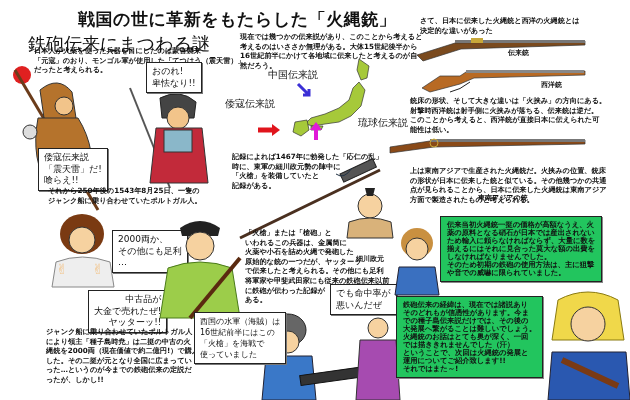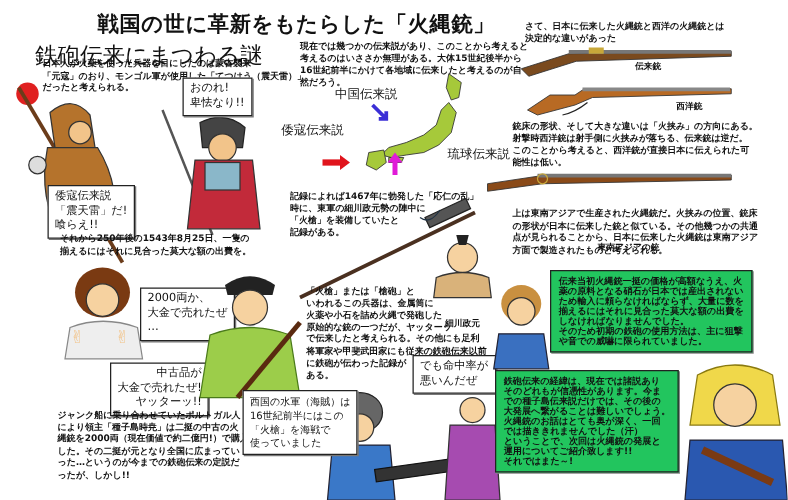--- a/index.html
+++ b/index.html
@@ -45,32 +45,32 @@
   <circle cx="48" cy="30" r="11" fill="#f2c48a" stroke="#333"></circle>
   <path d="M26 40 L72 40 L78 95 L20 95 Z" fill="#c22a3a" stroke="#333"></path>
   <rect x="34" y="42" width="28" height="22" fill="#8ab7c9" stroke="#333"></rect>
 </svg>
 <div class="abs bubble" style="left:146px;top:62px;">
     <pre>おのれ!
 卑怯なり!!</pre>
   </div>
 
 <pre class="abs txt" style="left:48px;top:186px;">それから250年後の1543年8月25日、一隻の
-揃えるにはそれに見合った莫大な額の出費を。</pre>
+ジャンク船に乗り合わせていたポルトガル人。</pre>
 
 <svg style="left:48px;top:212px;" width="70" height="75">
   <ellipse cx="34" cy="22" rx="22" ry="20" fill="#7a3a12"></ellipse>
   <circle cx="34" cy="28" r="13" fill="#f6d2a0" stroke="#333"></circle>
   <path d="M8 50 Q34 40 62 50 L66 75 L4 75 Z" fill="#eee" stroke="#888"></path>
   <text x="8" y="62" font-size="14" fill="#f2c48a">✌</text>
   <text x="44" y="62" font-size="14" fill="#f2c48a">✌</text>
 </svg>
 <div class="abs bubble" style="left:112px;top:230px;">
     <pre>2000両か、
-大金で売れたぜ
+その他にも足利
 …</pre>
   </div>
 <div class="abs bubble" style="left:88px;top:290px;text-align:right;">
     <pre>中古品が
 大金で売れたぜ!
 ヤッターッ!!</pre>
   </div>
 
 <svg style="left:160px;top:218px;" width="80" height="100">
   <path d="M20 10 Q40 -4 60 10 L58 18 L22 18 Z" fill="#222"></path>

